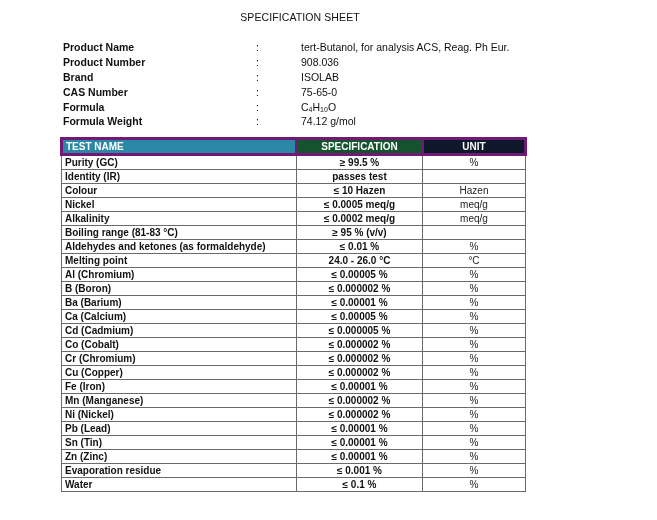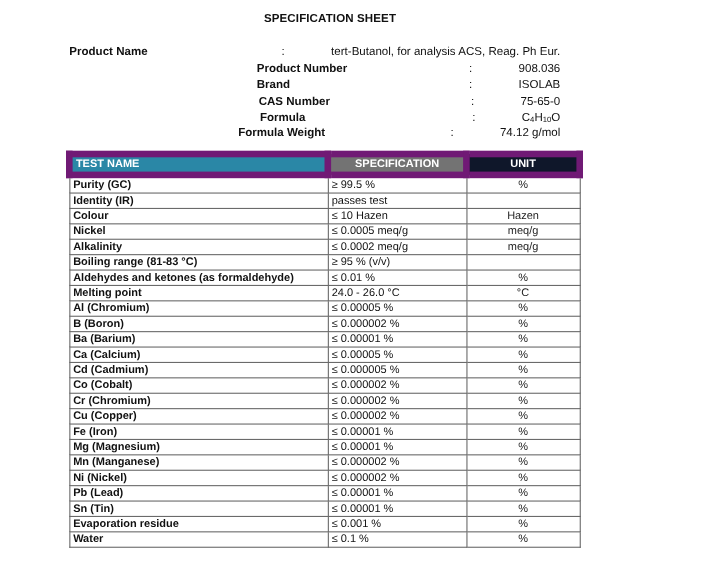--- a/index.html
+++ b/index.html
@@ -2,43 +2,43 @@
 <html><head>
 <meta charset="utf-8">
 <style>
   html, body { margin: 0; padding: 0; background: #ffffff; }
   body {
     width: 657px; height: 520px; position: relative; overflow: hidden;
     font-family: "Liberation Sans", sans-serif; color: #111;
   }
   .title {
     position: absolute; left: 0; width: 600px; top: 11px; text-align: center;
-    font-weight: bold; font-size: 10.5px; letter-spacing: 0.1px;
+    font-weight: normal; font-size: 10.5px; letter-spacing: 0.1px;
   }
   .info { position: absolute; left: 63px; top: 40px; }
-  .info-row { height: 14.8px; display: flex; align-items: center; font-size: 10.5px; justify-content: flex-end; }
+  .info-row { height: 14.8px; display: flex; align-items: center; font-size: 10.5px; }
   .info-label { width: 193px; font-weight: bold; }
   .info-colon { width: 45px; }
   .info-value { }
   .info-value sub { font-size: 7px; vertical-align: -1px; }
   table {
     position: absolute; left: 60px; top: 137px; border-collapse: collapse;
     font-size: 10px; table-layout: fixed; width: 464px;
   }
   th {
     background: #2a87a6; color: #fff; font-weight: bold; height: 13px; padding: 0 3px;
-    border: 6px solid #701a75; line-height: 12px;
+    border: 3px solid #701a75; line-height: 12px;
   }
   td {
     border: 1px solid #6a6a6a; height: 13px; padding: 0 3px; line-height: 12px;
     white-space: nowrap;
   }
   th.c1, td.c1 { text-align: left; }
   td.c1 { font-weight: bold; }
-  td.c2 { font-weight: normal; }
+  td.c2 { text-align: center; font-weight: bold; }
   td.c3 { text-align: center; font-weight: normal; color: #222; }
   th.c2, th.c3 { text-align: center; }
   col.k1 { width: 235px; } col.k2 { width: 126px; } col.k3 { width: 103px; }
 </style>
 </head>
 <body>
 
 <div class="title">SPECIFICATION SHEET</div>
 
 <div class="info">
@@ -76,21 +76,21 @@
 
 <table>
   <colgroup>
       <col class="k1">
       <col class="k2">
       <col class="k3">
     </colgroup>
   <thead>
     <tr>
       <th class="c1" style="background: rgb(42, 135, 166);">TEST NAME</th>
-      <th class="c2" style="background: #737373;">SPECIFICATION</th>
+      <th class="c2" style="background: #14532d;">SPECIFICATION</th>
       <th class="c3" style="background: #0f172a;">UNIT</th>
     </tr>
   </thead>
   <tbody id="spec-body">
       <tr>
         <td class="c1">Purity (GC)</td>
         <td class="c2">≥ 99.5 %</td>
         <td class="c3">%</td>
       </tr>
       <tr>
@@ -167,41 +167,41 @@
         <td class="c1">Cu (Copper)</td>
         <td class="c2">≤ 0.000002 %</td>
         <td class="c3">%</td>
       </tr>
       <tr>
         <td class="c1">Fe (Iron)</td>
         <td class="c2">≤ 0.00001 %</td>
         <td class="c3">%</td>
       </tr>
       <tr>
-        <td class="c1">Mg (Magnesium)</td>
-        <td class="c2">≤ 0.00001 %</td>
-        <td class="c3">%</td>
-      </tr>
-      <tr>
         <td class="c1">Mn (Manganese)</td>
         <td class="c2">≤ 0.000002 %</td>
         <td class="c3">%</td>
       </tr>
       <tr>
         <td class="c1">Ni (Nickel)</td>
         <td class="c2">≤ 0.000002 %</td>
         <td class="c3">%</td>
       </tr>
       <tr>
         <td class="c1">Pb (Lead)</td>
         <td class="c2">≤ 0.00001 %</td>
         <td class="c3">%</td>
       </tr>
       <tr>
         <td class="c1">Sn (Tin)</td>
+        <td class="c2">≤ 0.00001 %</td>
+        <td class="c3">%</td>
+      </tr>
+      <tr>
+        <td class="c1">Zn (Zinc)</td>
         <td class="c2">≤ 0.00001 %</td>
         <td class="c3">%</td>
       </tr>
       <tr>
         <td class="c1">Evaporation residue</td>
         <td class="c2">≤ 0.001 %</td>
         <td class="c3">%</td>
       </tr>
       <tr>
         <td class="c1">Water</td>

